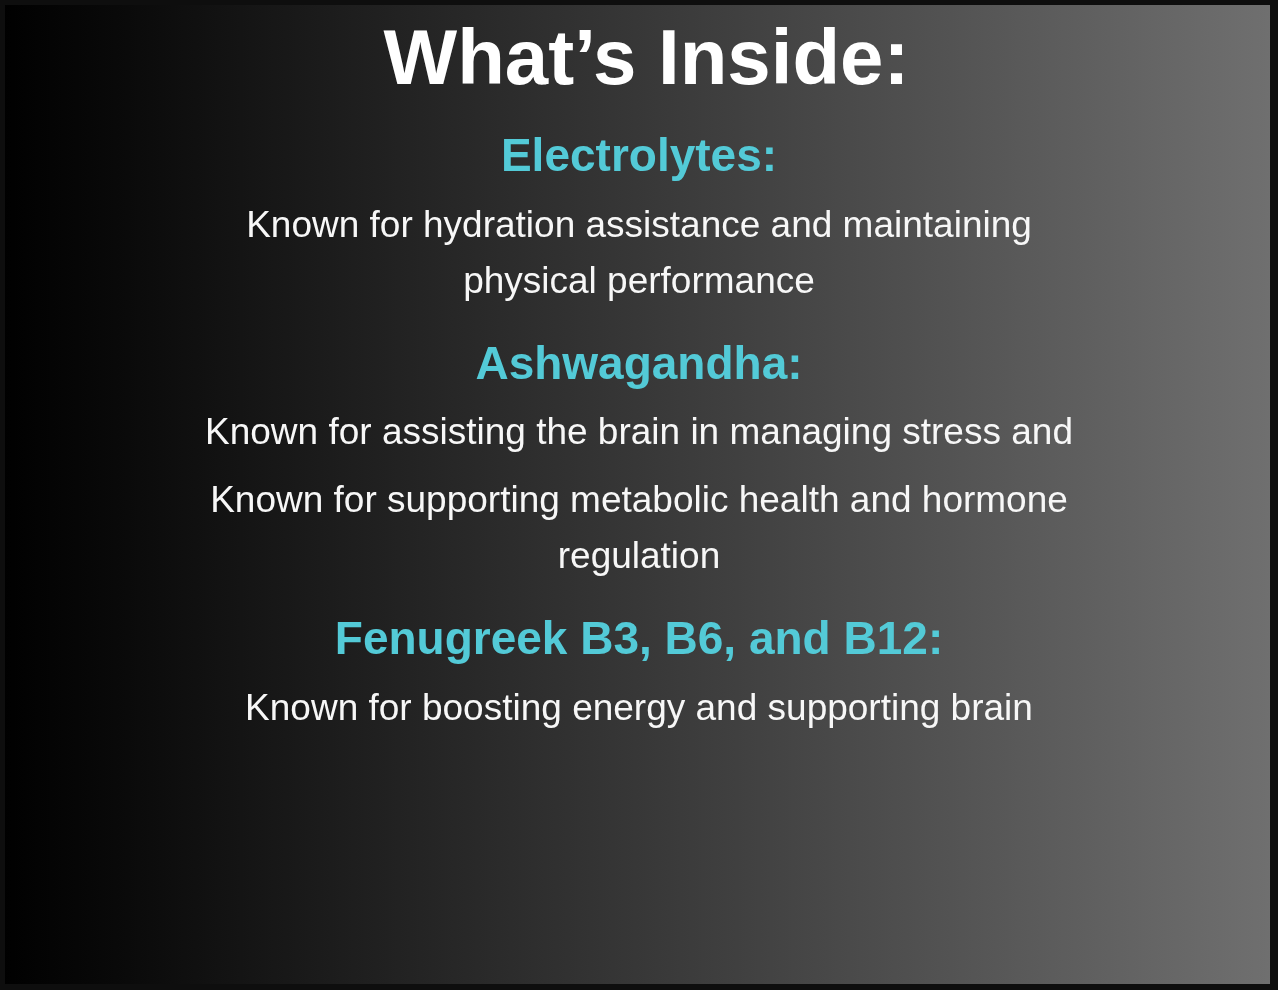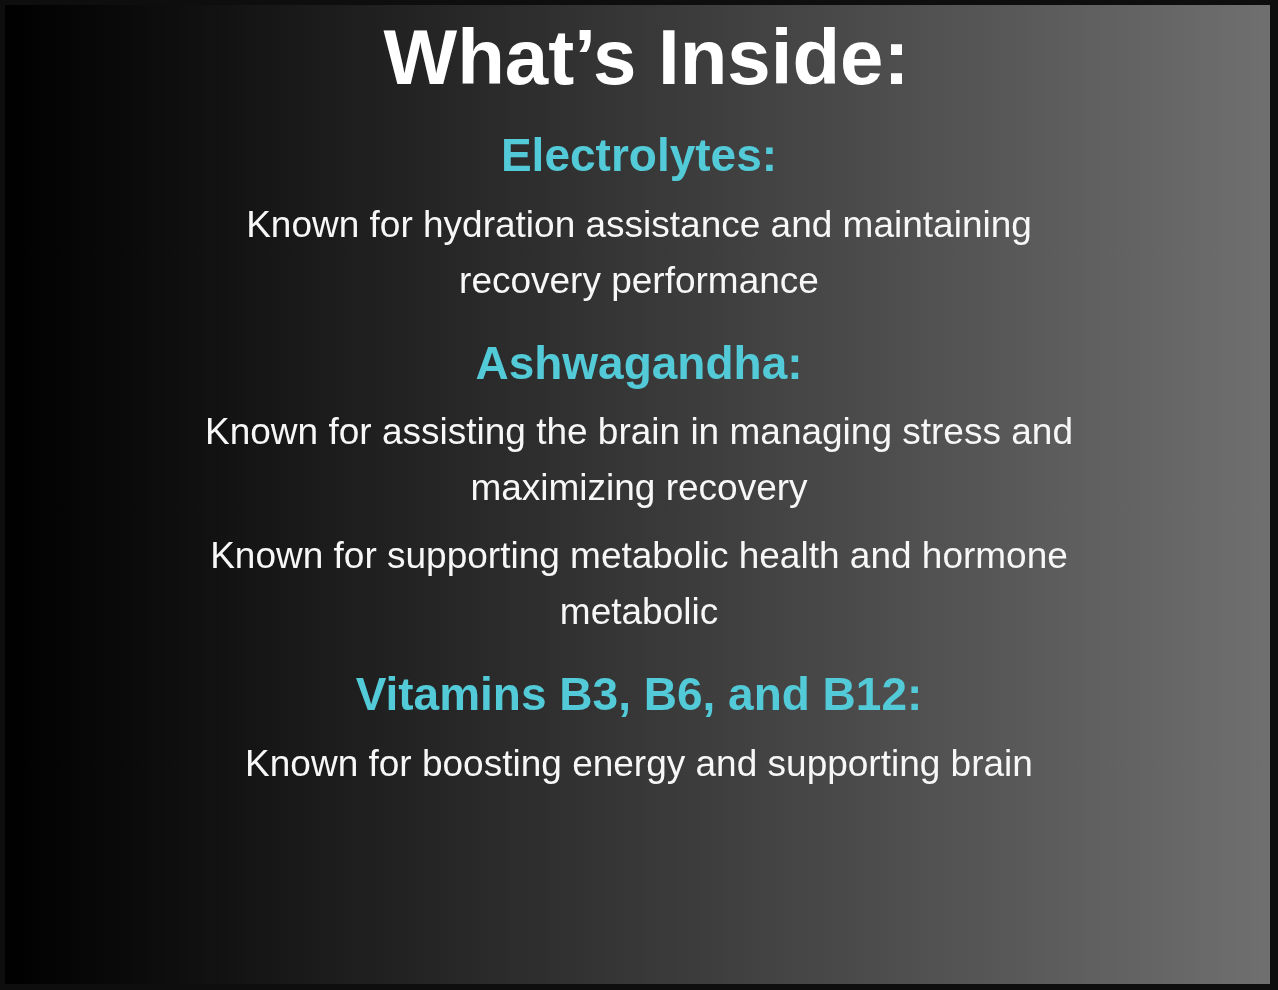--- a/index.html
+++ b/index.html
@@ -70,41 +70,40 @@
 <body>
 
 <div class="content">
 
   <h1 class="page-title">What’s Inside:</h1>
 
   <section class="section">
     <h2 class="section-heading">Electrolytes:</h2>
     <p class="section-desc">
       <span class="desc-line">Known for hydration assistance and maintaining</span>
-      <span class="desc-line">recovery performance</span>
+      <span class="desc-line">physical performance</span>
     </p>
   </section>
 
   <section class="section">
     <h2 class="section-heading">Ashwagandha:</h2>
     <p class="section-desc">
       <span class="desc-line">Known for assisting the brain in managing stress and</span>
-      <span class="desc-line">maximizing recovery</span>
     </p>
   </section>
 
   <section class="section">
     <p class="section-desc">
       <span class="desc-line">Known for supporting metabolic health and hormone</span>
-      <span class="desc-line">metabolic</span>
+      <span class="desc-line">regulation</span>
     </p>
   </section>
 
   <section class="section">
-    <h2 class="section-heading">Vitamins B3, B6, and B12:</h2>
+    <h2 class="section-heading">Fenugreek B3, B6, and B12:</h2>
     <p class="section-desc">
       <span class="desc-line">Known for boosting energy and supporting brain</span>
     </p>
   </section>
 
 </div>
 
 <div class="corner-mark" style="background:#2E4BE8;"></div>
 
 <div class="frame"></div>

